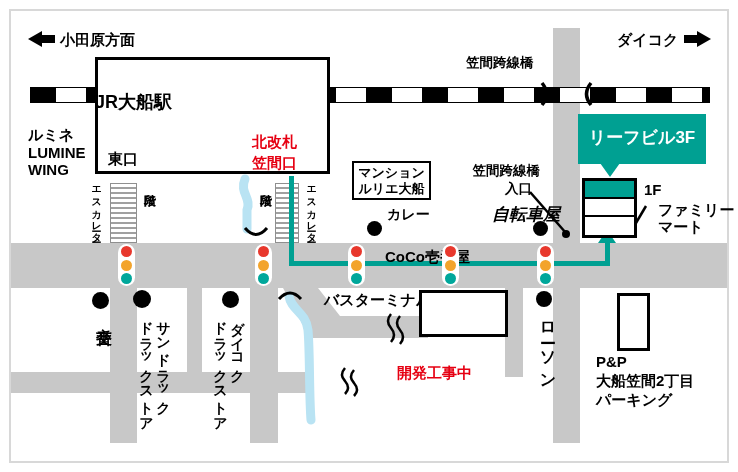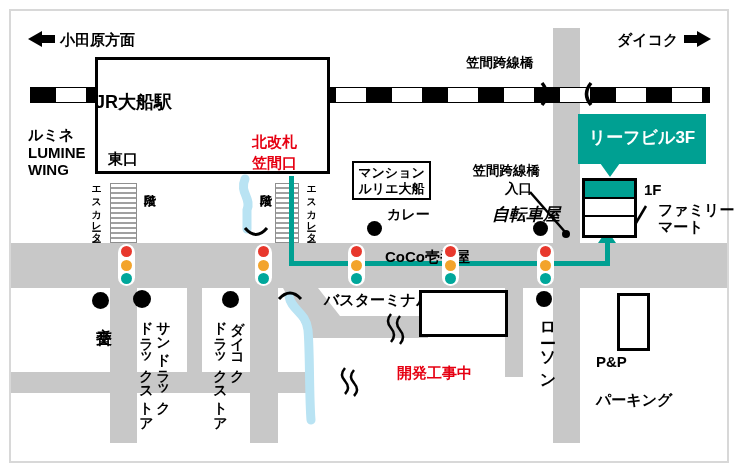--- a/index.html
+++ b/index.html
@@ -174,16 +174,16 @@
   <div class="whitebox" style="left:419px;top:290px;width:89px;height:47px;"></div>
 
   <div class="lbl red" style="left:377px;top:364px;font-size:15px;padding-left:20px;">開発工事中</div>
 
   <div class="dot" style="left:536px;top:291px;width:16px;height:16px;"></div>
   <div class="vt" style="left:537px;top:311px;font-size:16px;letter-spacing:5px;">ローソン</div>
 
   <div class="whitebox" style="left:617px;top:293px;width:33px;height:58px;"></div>
   <div class="lbl" style="left:596px;top:352px;font-size:15px;line-height:19px;">
     <span>P&amp;P</span><br>
-    <br>
+    <span>大船笠間2丁目</span><br>
     <span>パーキング</span>
   </div>
 </div>
 
 </body></html>

